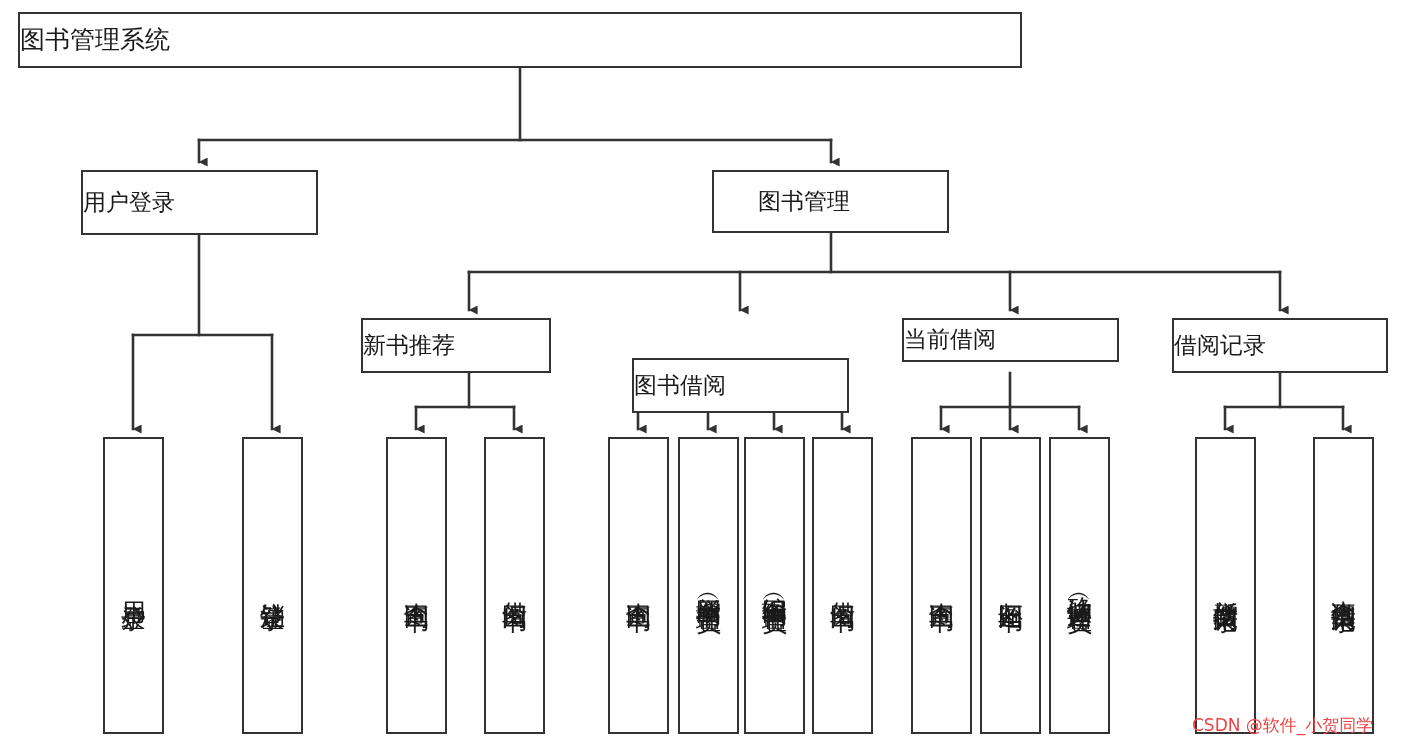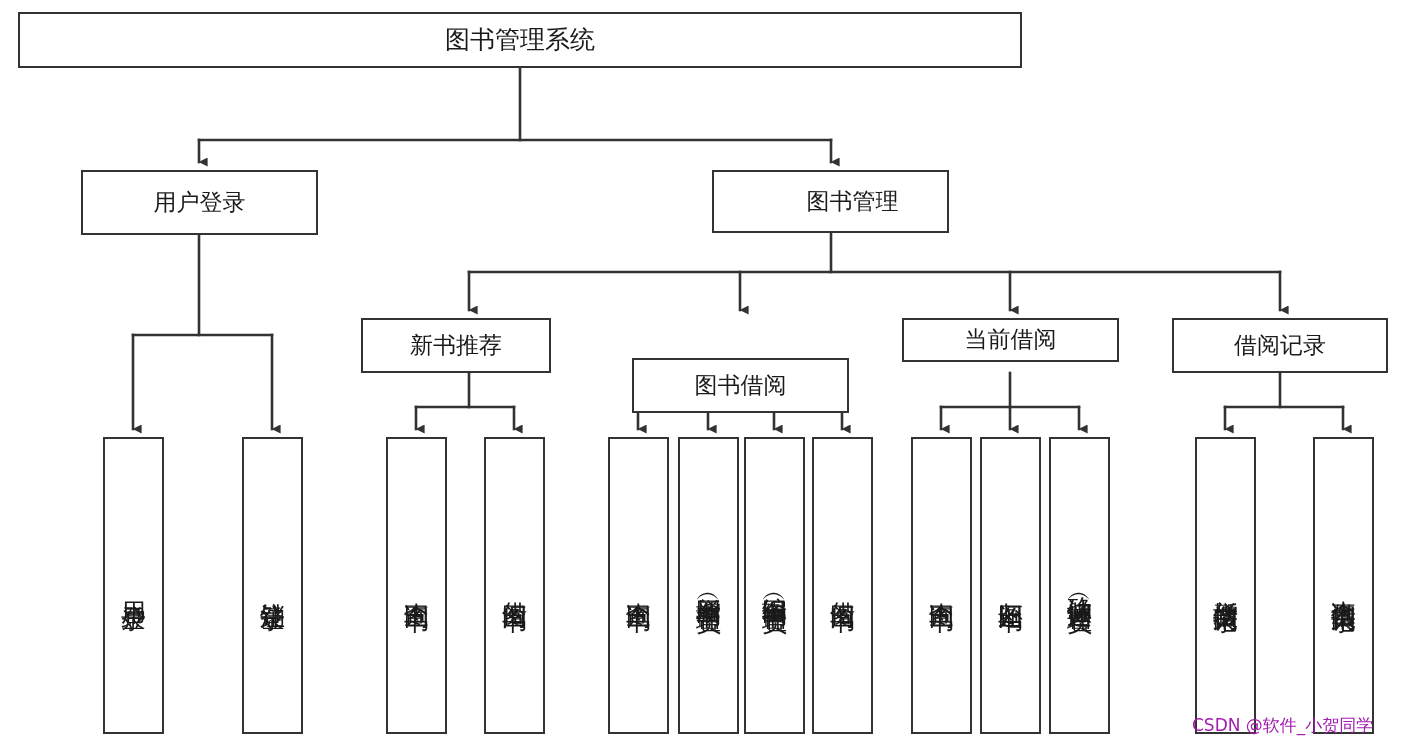--- a/index.html
+++ b/index.html
@@ -26,21 +26,21 @@
     height: 747px;
     pointer-events: none;
   }
   .node-box {
     position: absolute;
     box-sizing: border-box;
     background: #ffffff;
     border: 2px solid #333333;
     display: flex;
     align-items: center;
-    justify-content: center;
+    justify-content: flex-start;
     overflow: hidden;
   }
   .node-label {
     color: #1a1a1a;
     line-height: 1.18;
     text-align: center;
     white-space: pre;
   }
   .node-root .node-label {
     font-size: 25px;
@@ -55,21 +55,21 @@
   }
   .node-leaf .node-label {
     font-size: 25px;
     writing-mode: vertical-rl;
     text-orientation: upright;
     letter-spacing: 2px;
     line-height: 1;
   }
   .watermark {
     position: absolute;
-    color: #a21caf;
+    color: #ef4444;
     font-size: 17px;
     white-space: nowrap;
     user-select: none;
   }
 </style>
 </head>
 <body>
 
 <div id="diagram-root">
 

